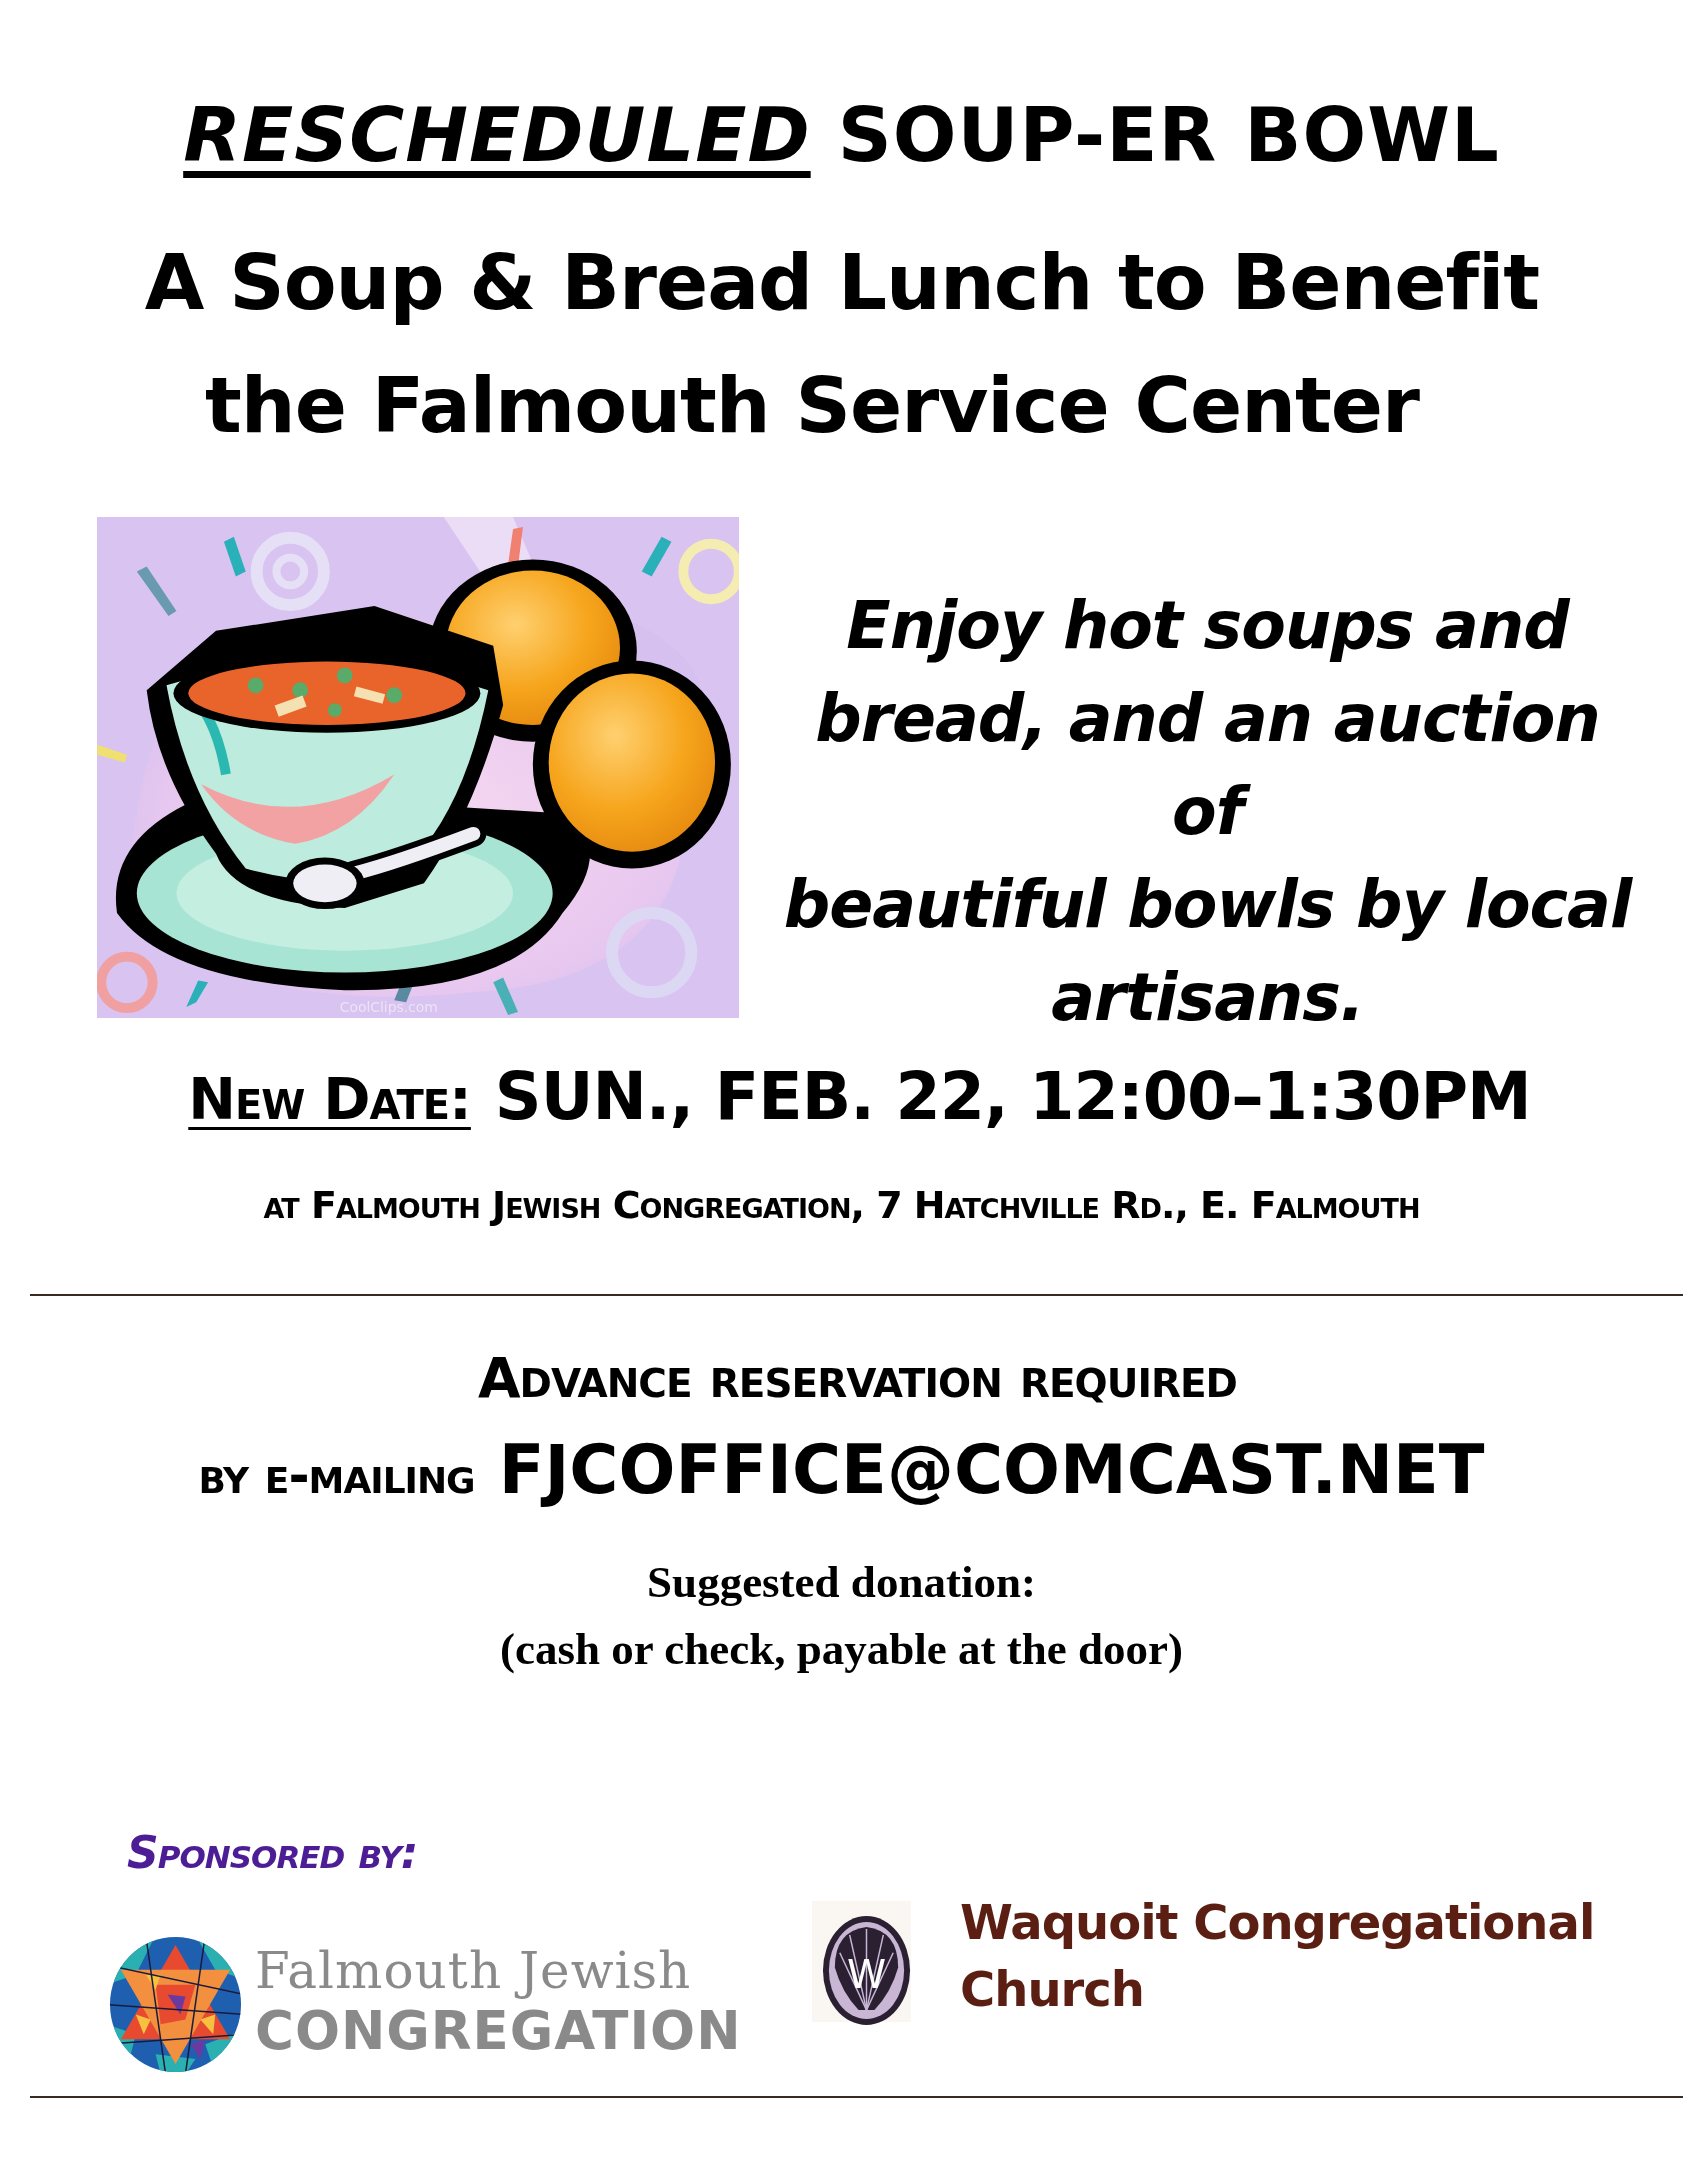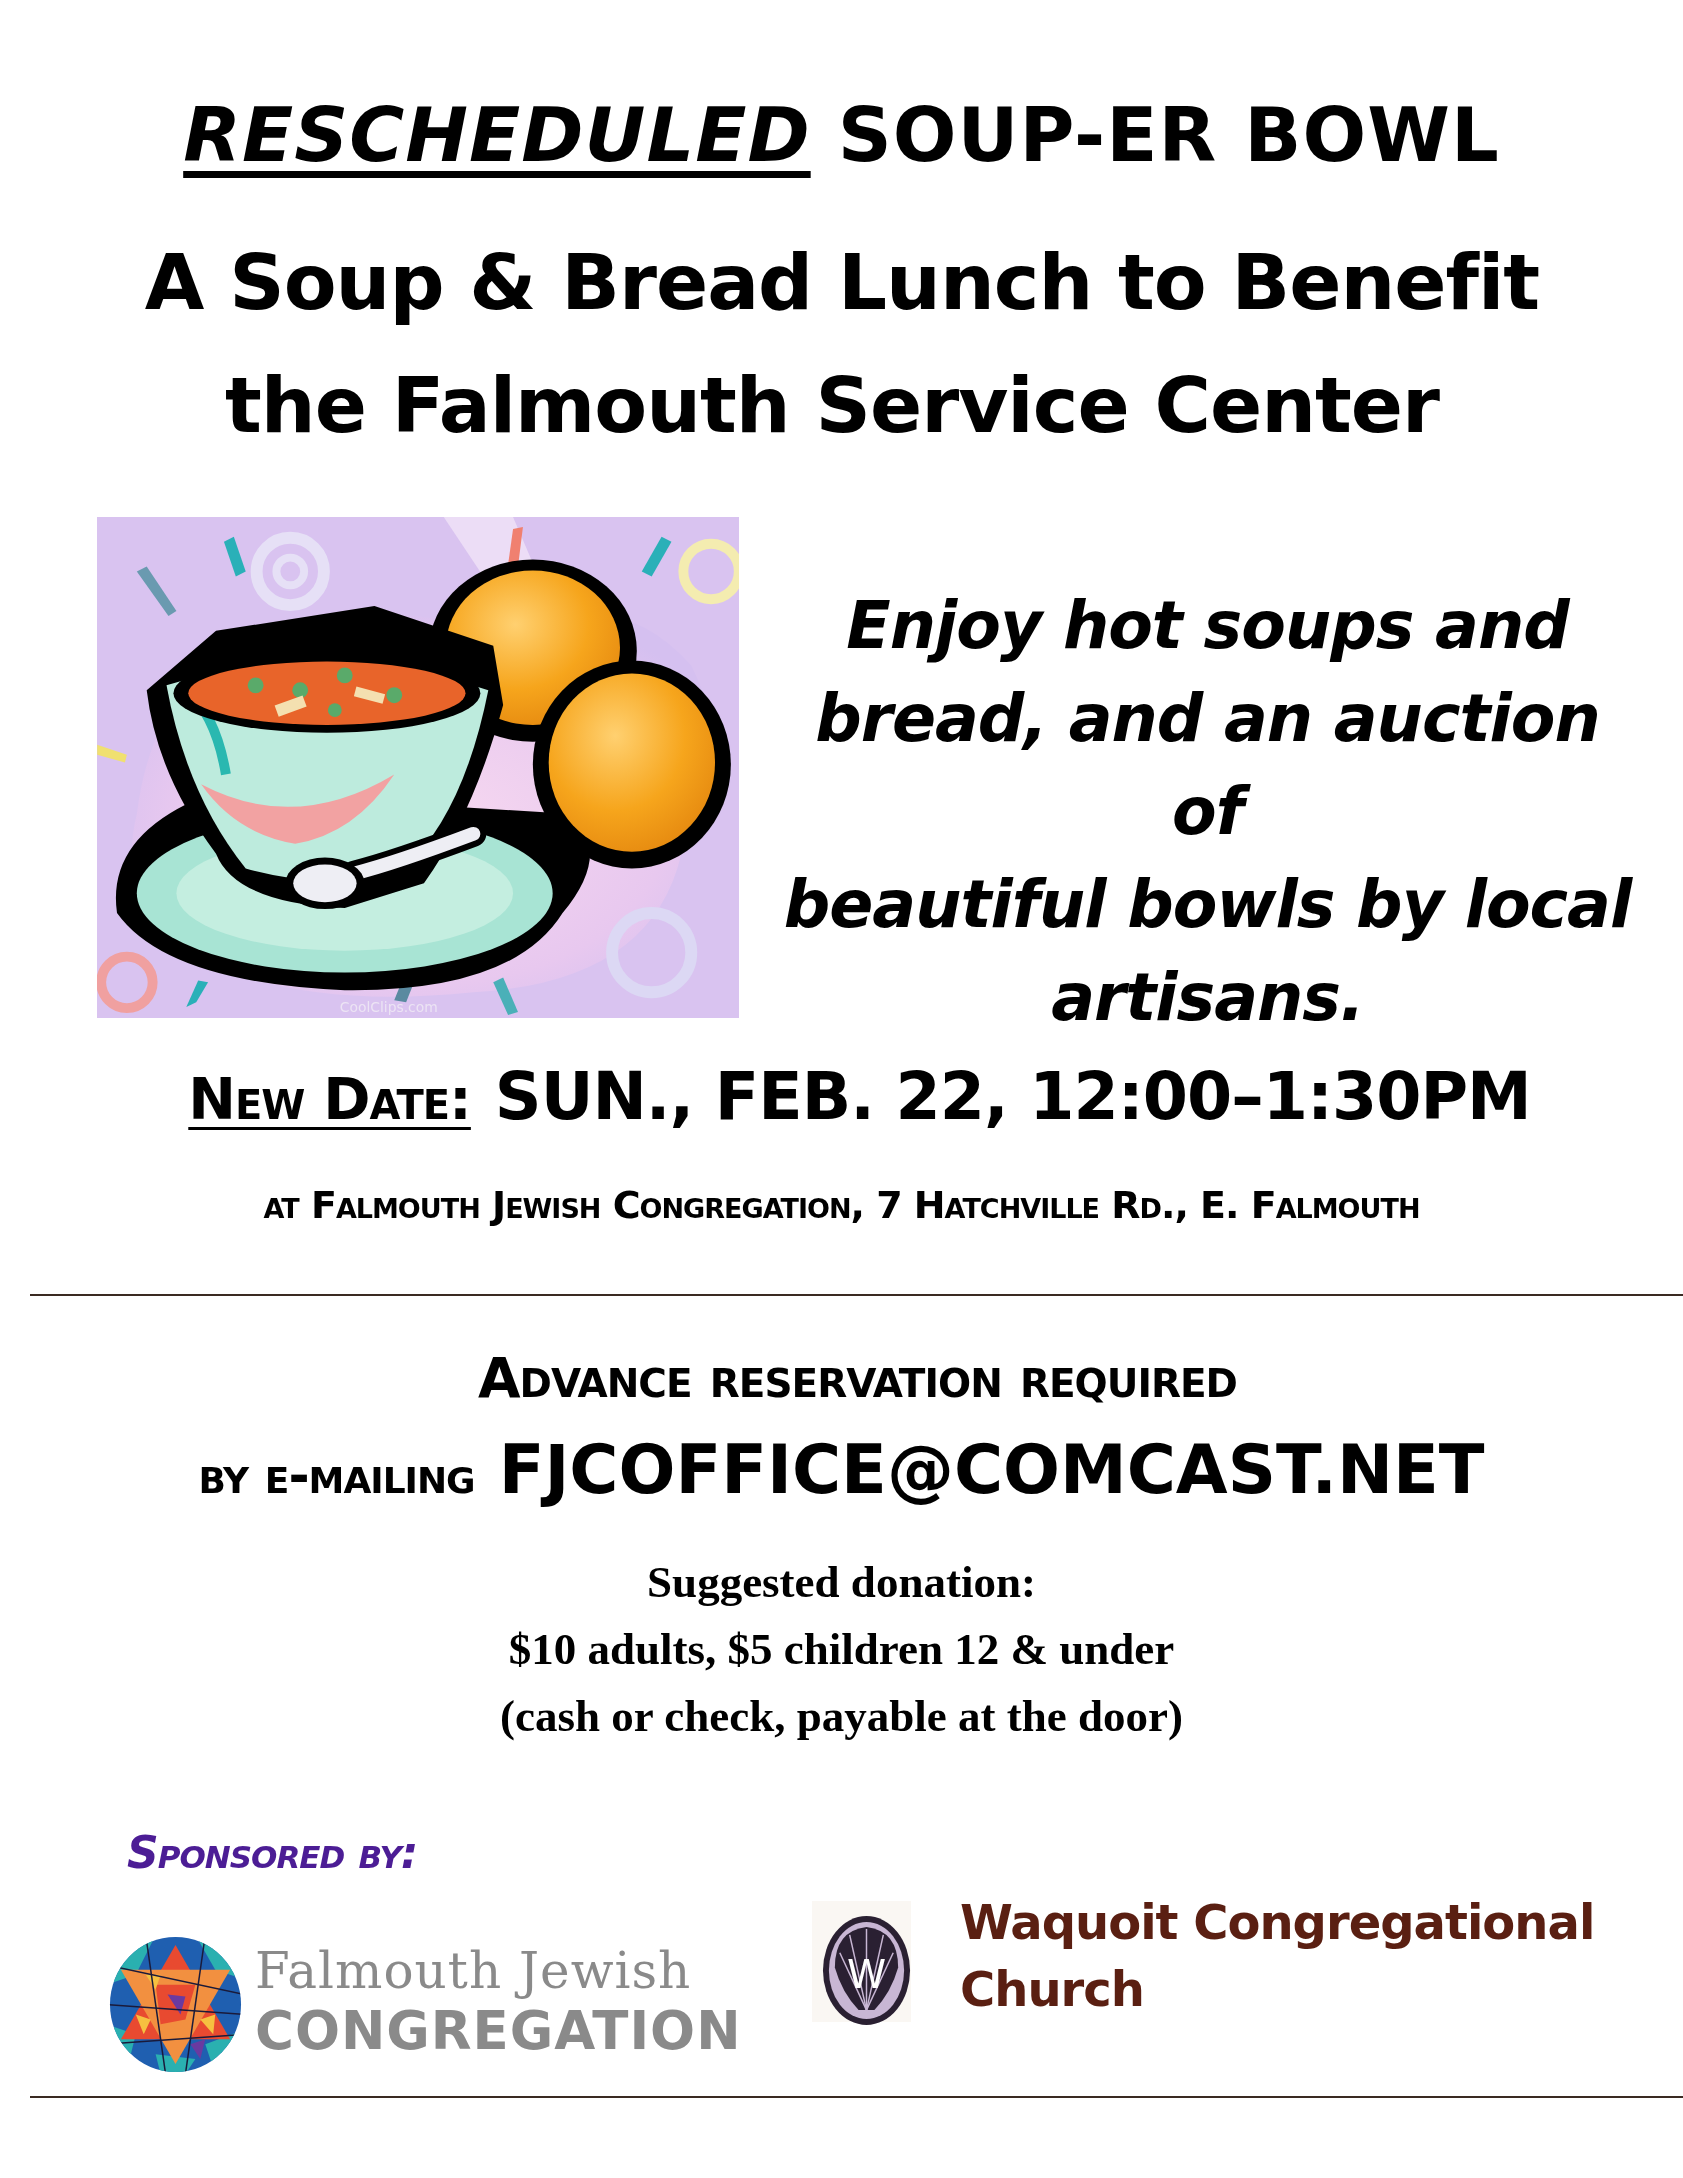--- a/index.html
+++ b/index.html
@@ -5,21 +5,21 @@
   html, body { margin: 0; padding: 0; background: #ffffff; }
   body { width: 1683px; height: 2178px; position: relative; overflow: hidden; color: #000; }
   .abs { position: absolute; }
   .center { left: 0; width: 1683px; text-align: center; }
 
   .title { top: 91px; font-family: "DejaVu Sans", sans-serif; font-weight: bold; font-size: 75px; line-height: 89px; letter-spacing: 1px; white-space: nowrap; }
   .title .resched { font-style: italic; text-decoration: underline; text-decoration-thickness: 7px; text-underline-offset: 10px; }
 
   .sub { font-family: "DejaVu Sans", sans-serif; font-weight: bold; font-size: 77px; line-height: 99px; white-space: nowrap; letter-spacing: -1px; }
   .sub1 { top: 233px; left: 30px; width: 1624px; text-align: center; }
-  .sub2 { top: 356px; left: 0; width: 1624px; text-align: center; padding-left: 20px; }
+  .sub2 { top: 356px; left: 0; width: 1624px; text-align: center; }
 
   .clipart { left: 97px; top: 517px; width: 642px; height: 501px; background: #d9c3f0; overflow: hidden; }
 
   .blurb { left: 772px; top: 579px; width: 871px; text-align: center; font-family: "DejaVu Sans", sans-serif; font-style: italic; font-weight: bold; font-size: 65px; line-height: 93px; letter-spacing: -1px; }
 
   .dateline { top: 1059px; left: 0; width: 1683px; text-align: center; font-family: "DejaVu Sans", sans-serif; font-weight: bold; white-space: nowrap; }
   .dateline .lbl { font-size: 57px; text-decoration: underline; text-decoration-thickness: 3px; text-underline-offset: 8px; font-variant: small-caps; letter-spacing: -1px; margin-left: 36px; }
   .dateline .val { font-size: 65px; letter-spacing: -1px; margin-left: 24px; }
 
   .address { top: 1183px; left: 0; width: 1683px; text-align: center; font-family: "DejaVu Sans", sans-serif; font-weight: bold; font-size: 38px; font-variant: small-caps; letter-spacing: -1px; white-space: nowrap; }
@@ -137,21 +137,20 @@
 
 <div class="abs divider" style="top:1294px;"></div>
 
 <div class="abs reserve1">Advance reservation required</div>
 <div class="abs reserve2">
   <span class="lbl">by e-mailing</span><span class="email">FJCOFFICE@COMCAST.NET</span>
 </div>
 
 <div class="abs donation">
   <div>Suggested donation:</div>
-  <div>$10 adults, $5 children 12 &amp; under</div>
   <div>(cash or check, payable at the door)</div>
 </div>
 
 <div class="abs sponsored">Sponsored by:</div>
 
 <div class="abs fjc-logo">
   <svg width="139" height="139" viewBox="0 0 140 140">
     <defs>
         <clipPath id="circ">
           <ellipse cx="70" cy="70" rx="66" ry="68"></ellipse>

